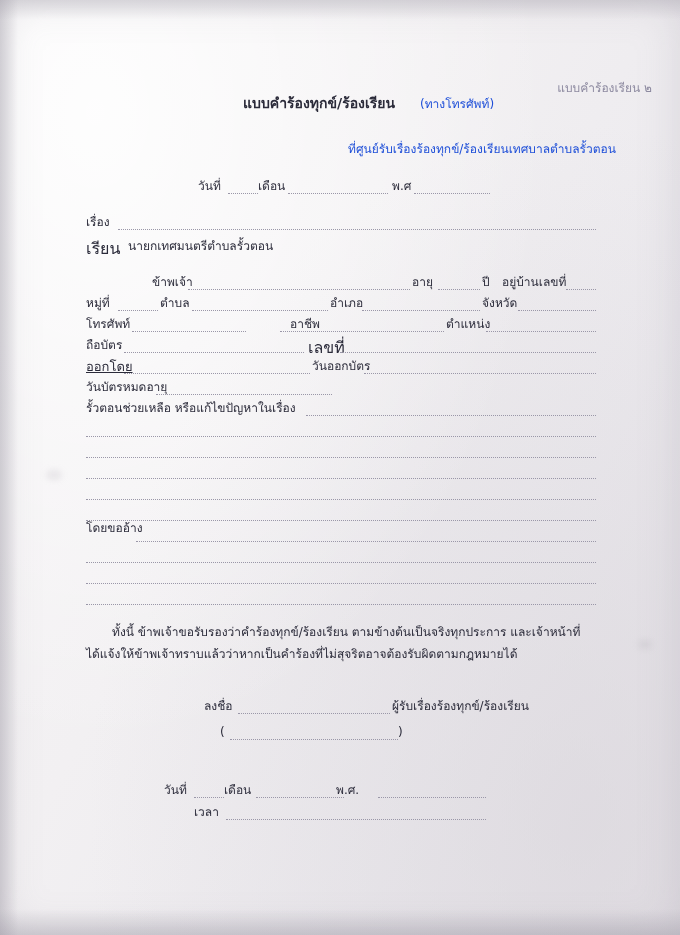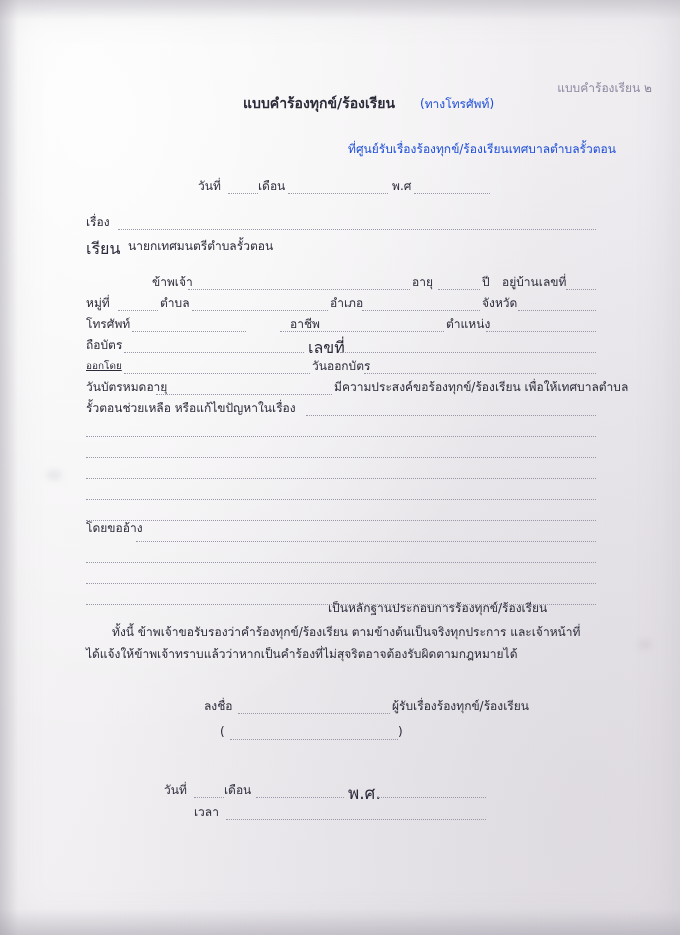--- a/index.html
+++ b/index.html
@@ -139,61 +139,59 @@
     <div class="t thai" style="left:248px; top:318px; font-size:12px;margin-left:42px;">อาชีพ</div>
     <div class="dots" style="left:280px; top:331px; width:164px;"></div>
     <div class="t thai" style="left:446px; top:318px; font-size:12px;">ตำแหน่ง</div>
     <div class="dots" style="left:486px; top:331px; width:110px;"></div>
 
     <div class="t thai" style="left:86px; top:339px; font-size:12px;">ถือบัตร</div>
     <div class="dots" style="left:124px; top:352px; width:180px;"></div>
     <div class="t thai" style="left:308px; top:339px; font-size:16px;">เลขที่</div>
     <div class="dots" style="left:340px; top:352px; width:256px;"></div>
 
-    <div class="t thai" style="left:86px; top:360px; font-size:10px;text-decoration:underline;">ออกโดย</div>
+    <div class="t thai" style="left:86px; top:360px; font-size:13px;text-decoration:underline;">ออกโดย</div>
     <div class="dots" style="left:124px; top:373px; width:186px;"></div>
     <div class="t thai" style="left:312px; top:360px; font-size:12px;">วันออกบัตร</div>
     <div class="dots" style="left:364px; top:373px; width:232px;"></div>
 
     <div class="t thai" style="left:86px; top:381px; font-size:12px;">วันบัตรหมดอายุ</div>
     <div class="dots" style="left:156px; top:394px; width:176px;"></div>
-    <div class="t thai" style="left:334px; top:381px; font-size:12px;">มีความประสงค์ขอร้องทุกข์/ร้องเรียน  เพื่อให้เทศบาลตำบล</div>
 
     <div class="t thai" style="left:86px; top:402px; font-size:12px;">รั้วตอนช่วยเหลือ  หรือแก้ไขปัญหาในเรื่อง</div>
     <div class="dots" style="left:306px; top:415px; width:290px;"></div>
 
     <div class="dots" style="left:86px; top:436px; width:510px;"></div>
     <div class="dots" style="left:86px; top:457px; width:510px;"></div>
     <div class="dots" style="left:86px; top:478px; width:510px;"></div>
     <div class="dots" style="left:86px; top:499px; width:510px;"></div>
     <div class="dots" style="left:86px; top:520px; width:510px;"></div>
 
     <div class="t thai" style="left:86px; top:522px; font-size:12px;">โดยขออ้าง</div>
     <div class="dots" style="left:136px; top:541px; width:460px;"></div>
     <div class="dots" style="left:86px; top:562px; width:510px;"></div>
     <div class="dots" style="left:86px; top:583px; width:510px;"></div>
     <div class="dots" style="left:86px; top:604px; width:510px;"></div>
 
-    <div class="t thai" style="left:328px; top:602px; font-size:12px;">เป็นหลักฐานประกอบการร้องทุกข์/ร้องเรียน</div>
 
     <div class="t thai" style="left:86px; top:648px; font-size:12px;">ได้แจ้งให้ข้าพเจ้าทราบแล้วว่าหากเป็นคำร้องที่ไม่สุจริตอาจต้องรับผิดตามกฎหมายได้</div>
     <div class="t thai" style="left:112px; top:626px; font-size:12px;">ทั้งนี้  ข้าพเจ้าขอรับรองว่าคำร้องทุกข์/ร้องเรียน  ตามข้างต้นเป็นจริงทุกประการ  และเจ้าหน้าที่</div>
 
     <div class="t thai" style="left:204px; top:700px; font-size:12px;">ลงชื่อ</div>
     <div class="dots" style="left:238px; top:713px; width:152px;"></div>
     <div class="t thai" style="left:392px; top:700px; font-size:12px;">ผู้รับเรื่องร้องทุกข์/ร้องเรียน</div>
 
     <div class="t thai" style="left:220px; top:726px; font-size:12px;">(</div>
     <div class="dots" style="left:230px; top:739px; width:168px;"></div>
     <div class="t thai" style="left:398px; top:726px; font-size:12px;">)</div>
 
     <div class="t thai" style="left:164px; top:784px; font-size:12px;">วันที่</div>
     <div class="dots" style="left:194px; top:797px; width:30px;"></div>
     <div class="t thai" style="left:224px; top:784px; font-size:12px;">เดือน</div>
     <div class="dots" style="left:256px; top:797px; width:88px;"></div>
-    <div class="t thai" style="left:348px; top:784px; font-size:17px;">พ.ศ.</div>
+    <div class="t thai" style="left:336px; top:784px; font-size:12px;">พ.ศ.</div>
     <div class="dots" style="left:378px; top:797px; width:108px;"></div>
 
     <div class="t thai" style="left:194px; top:806px; font-size:12px;">เวลา</div>
     <div class="dots" style="left:226px; top:819px; width:260px;"></div>
 
   </div>
 </div>
 
 </body></html>

